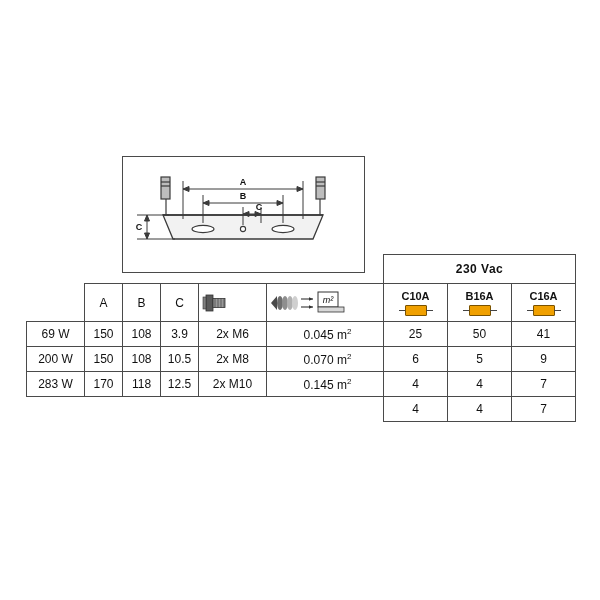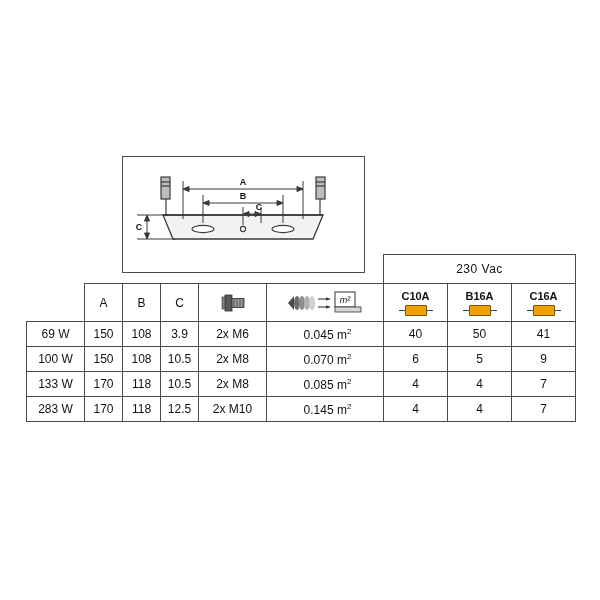--- a/index.html
+++ b/index.html
@@ -83,21 +83,21 @@
     font-size: 12px;
     background: #fff;
     color: #111;
   }
   .bk-col { width: 64px; }
   #breaker-table tr.vac-row { height: 29px; }
   #breaker-table tr.sub-row { height: 38px; }
   #breaker-table tr { height: 25px; }
   .vac-title {
     font-size: 20px;
-    font-weight: normal;
+    font-weight: bold;
     letter-spacing: 0.5px;
   }
   .bk-name {
     font-size: 11px;
     font-weight: bold;
     display: block;
     margin-bottom: 3px;
   }
 
   
@@ -123,21 +123,21 @@
     width: 7px; height: 1px;
     background: #444;
   }
   .fuse .lead-l { left: 0; }
   .fuse .lead-r { right: 0; }
 
   
   .icon-cell-inner {
     display: flex;
     align-items: center;
-    justify-content: center;
+    justify-content: flex-start;
     height: 100%;
     font-style: italic;
   }
 </style>
 </head>
 <body>
 
 <div id="drawing-panel">
   <svg class="svg-fill" width="241" height="115" viewBox="0 0 241 115">
 
@@ -252,36 +252,28 @@
     <tr>
       <td class="row-label">69 W</td>
       <td>150</td>
       <td>108</td>
       <td>3.9</td>
       <td>2x M6</td>
       <td><span>0.045</span>&nbsp;<span>m<span class="sup">2</span></span></td>
     </tr>
 
     <tr>
-      <td class="row-label">100 W</td>
+      <td class="row-label">200 W</td>
       <td>150</td>
       <td>108</td>
       <td>10.5</td>
       <td>2x M8</td>
       <td><span>0.070</span>&nbsp;<span>m<span class="sup">2</span></span></td>
     </tr>
 
-    <tr>
-      <td class="row-label">133 W</td>
-      <td>170</td>
-      <td>118</td>
-      <td>10.5</td>
-      <td>2x M8</td>
-      <td><span>0.085</span>&nbsp;<span>m<span class="sup">2</span></span></td>
-    </tr>
 
     <tr>
       <td class="row-label">283 W</td>
       <td>170</td>
       <td>118</td>
       <td>12.5</td>
       <td>2x M10</td>
       <td><span>0.145</span>&nbsp;<span>m<span class="sup">2</span></span></td>
     </tr>
   </tbody>
@@ -317,21 +309,21 @@
       <td>
         <span class="bk-name">C16A</span>
         <span class="fuse">
             <span class="lead-l"></span>
             <span class="body"></span>
             <span class="lead-r"></span>
           </span>
       </td>
     </tr>
     <tr>
-      <td>40</td>
+      <td>25</td>
       <td>50</td>
       <td>41</td>
     </tr>
     <tr>
       <td>6</td>
       <td>5</td>
       <td>9</td>
     </tr>
     <tr>
       <td>4</td>

